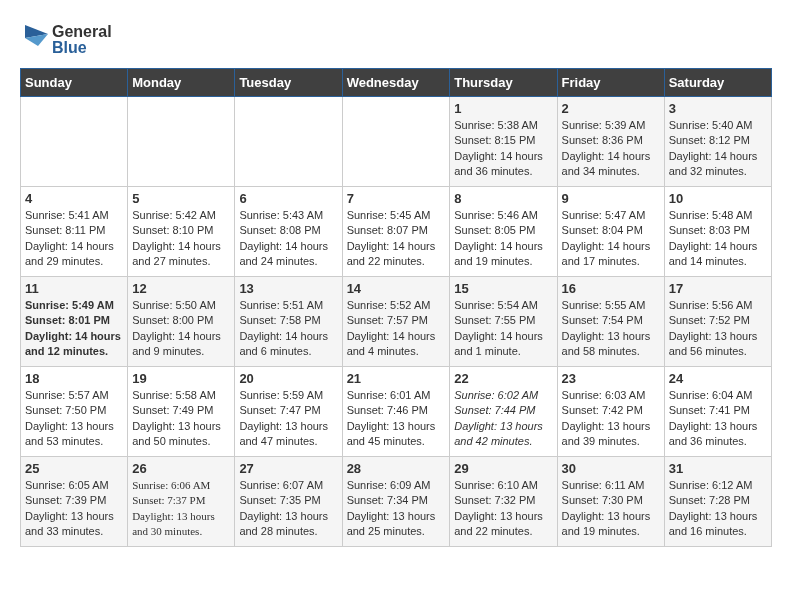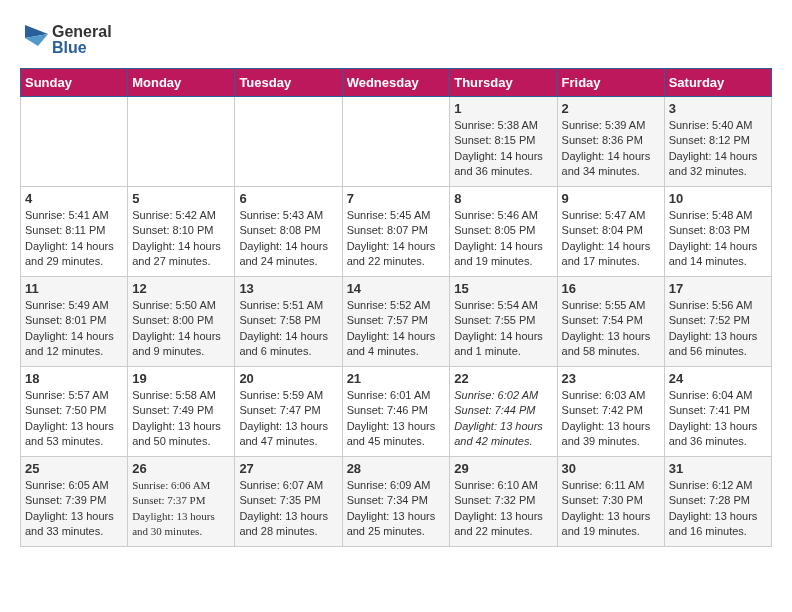--- a/index.html
+++ b/index.html
@@ -33,21 +33,21 @@
       font-size: 16px;
       font-weight: bold;
       color: #333;
     }
     .calendar {
       width: 100%;
       border-collapse: collapse;
       font-size: 11px;
     }
     .calendar thead th {
-      background: #be185d;
+      background: #404040;
       color: #fff;
       padding: 6px 4px;
       text-align: left;
       font-size: 13px;
       font-weight: bold;
       border: 1px solid #2a6099;
     }
     .calendar tbody td {
       border: 1px solid #ccc;
       vertical-align: top;
@@ -180,21 +180,21 @@
           <span class="day-num">10</span>
           <div class="day-info" style="white-space: pre-line;">Sunrise: 5:48 AM
 Sunset: 8:03 PM
 Daylight: 14 hours
 and 14 minutes.</div>
         </td>
       </tr>
       <tr>
         <td>
           <span class="day-num">11</span>
-          <div class="day-info" style="white-space: pre-line;">Sunrise: 5:49 AM
+          <div class="day-info" style="white-space: pre-line; font-weight: bold;">Sunrise: 5:49 AM
 Sunset: 8:01 PM
 Daylight: 14 hours
 and 12 minutes.</div>
         </td>
         <td>
           <span class="day-num">12</span>
           <div class="day-info" style="white-space: pre-line;">Sunrise: 5:50 AM
 Sunset: 8:00 PM
 Daylight: 14 hours
 and 9 minutes.</div>

